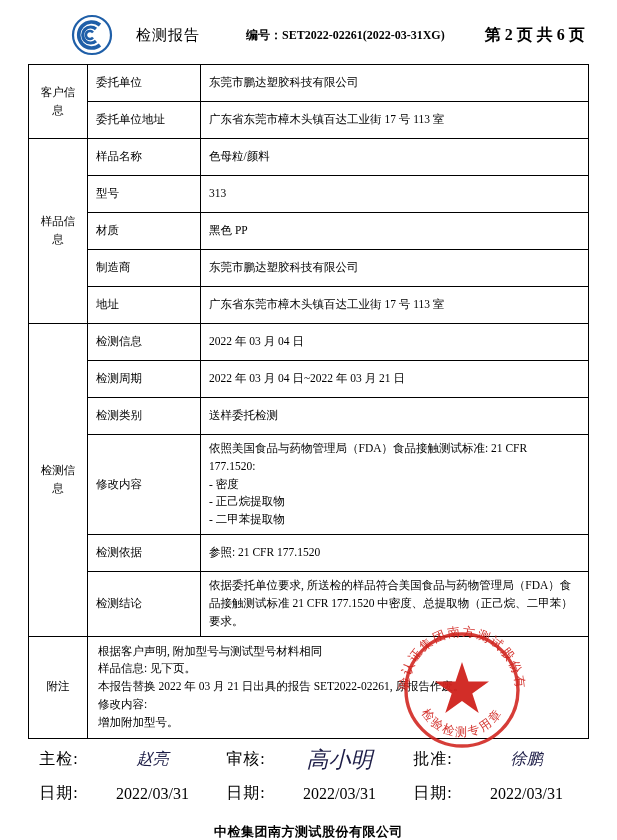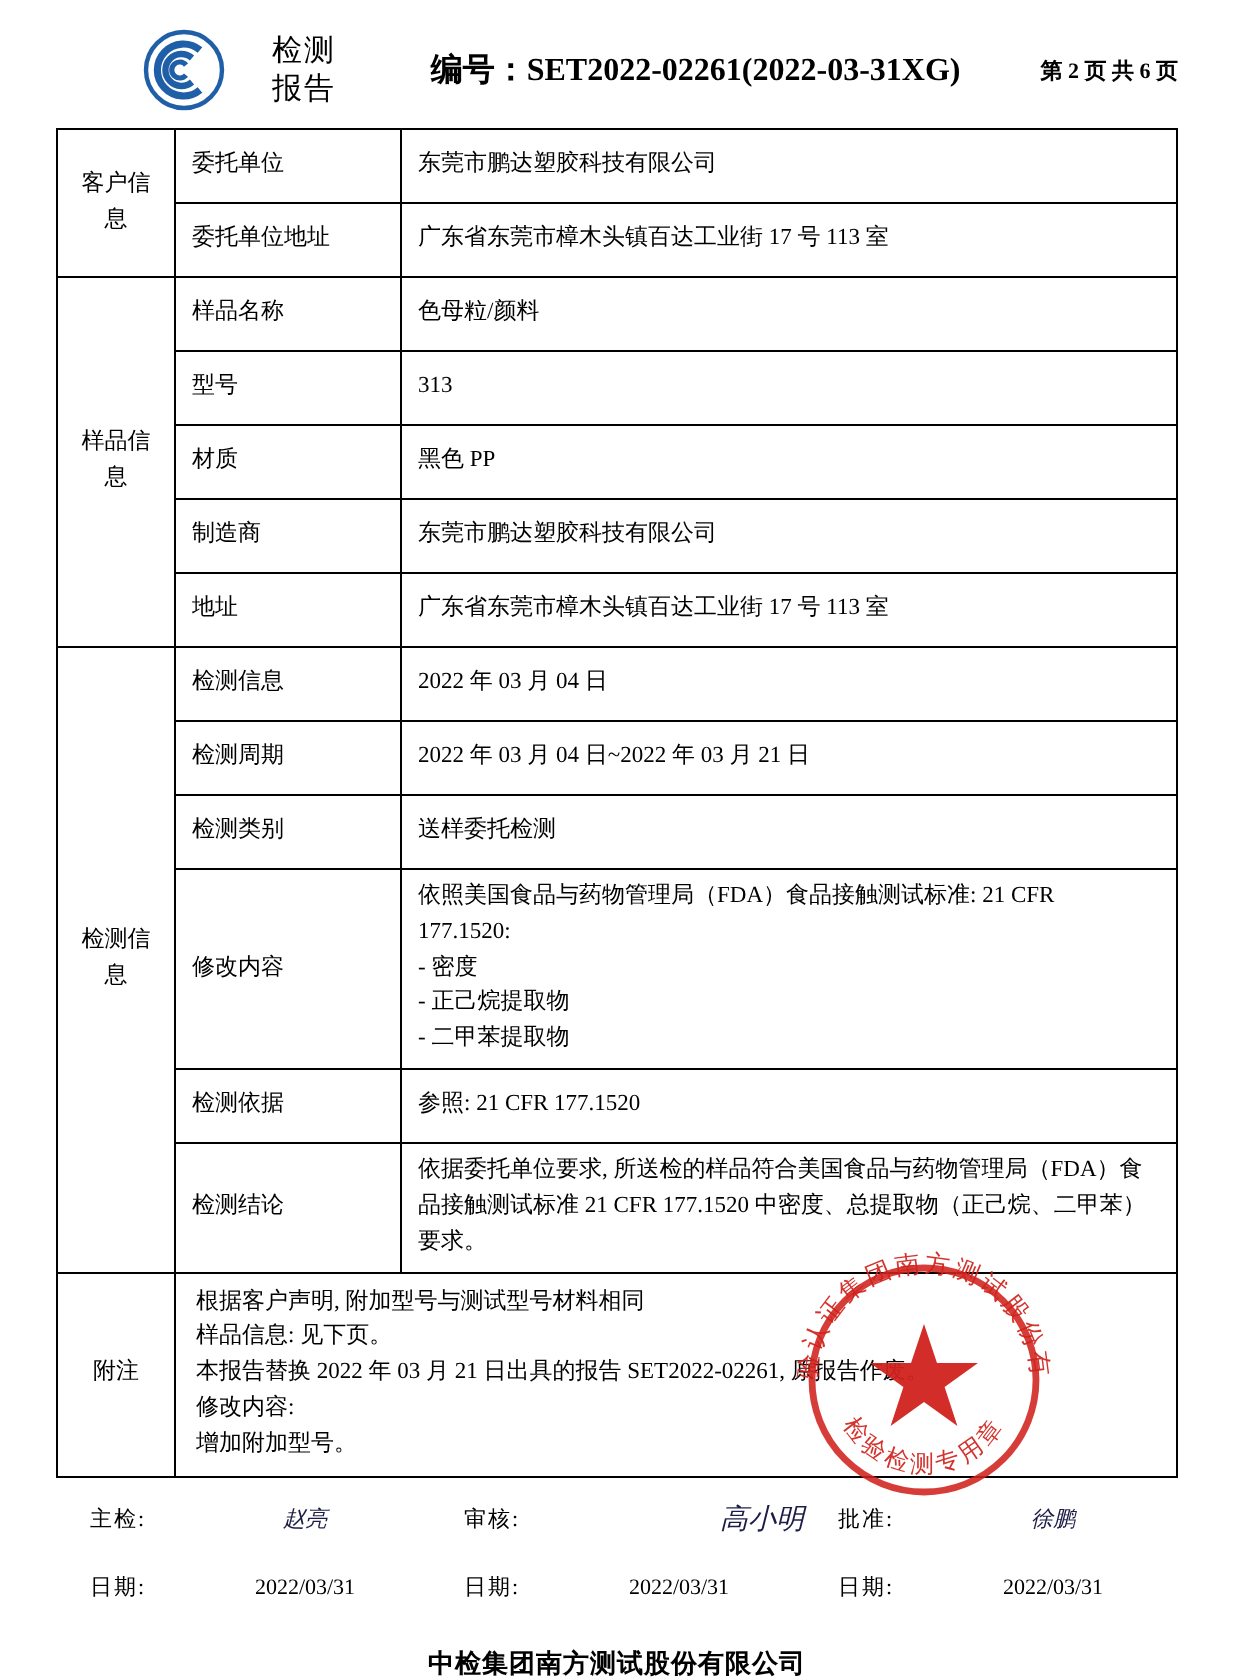--- a/index.html
+++ b/index.html
@@ -40,28 +40,28 @@
     margin-left: 42px;
   }
   .logo svg { display: block; }
   .report-title {
     font-size: 15px;
     font-weight: normal;
     margin-left: 22px;
     letter-spacing: 1px;
   }
   .report-no {
-    font-size: 16px;
+    font-size: 12px;
     font-weight: bold;
     margin-left: 46px;
     white-space: nowrap;
   }
   .report-no .lbl { letter-spacing: 0px; }
   .page-no {
-    font-size: 11px;
+    font-size: 16px;
     font-weight: bold;
     margin-left: 40px;
     white-space: nowrap;
   }
 
   
   table.main {
     border-collapse: collapse;
     width: 561px;
     table-layout: fixed;
@@ -104,41 +104,41 @@
   .sig-area {
     position: relative;
   }
   table.sig {
     border-collapse: collapse;
     width: 561px;
     table-layout: fixed;
     margin: 0 auto;
   }
   table.sig td {
-    font-size: 11px;
+    font-size: 16px;
     padding: 0;
     vertical-align: middle;
   }
   .sig-row { height: 42px; }
   .date-row { height: 26px; }
   .sig-label {
     width: 62px;
     text-align: center;
     letter-spacing: 1px;
   }
   .sig-value {
     width: 125px;
     text-align: center;
     font-family: "Liberation Serif", serif;
     font-style: italic;
     font-size: 19px;
     color: #1c1c46;
     white-space: nowrap;
   }
-  .sig-value.small { font-size: 14px; text-align: right; }
+  .sig-value.small { font-size: 22px; }
   .date-value {
     width: 125px;
     text-align: center;
     font-size: 11.5px;
   }
 
   
   .stamp {
     position: absolute;
     left: 388px;

